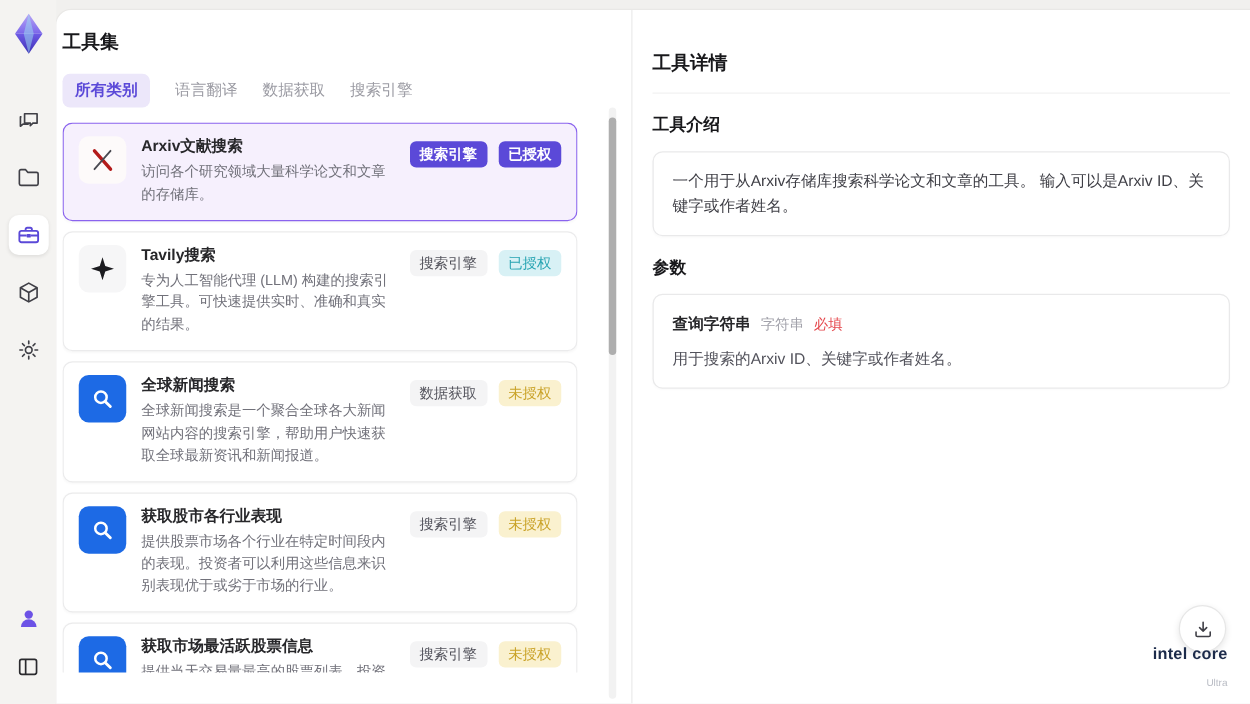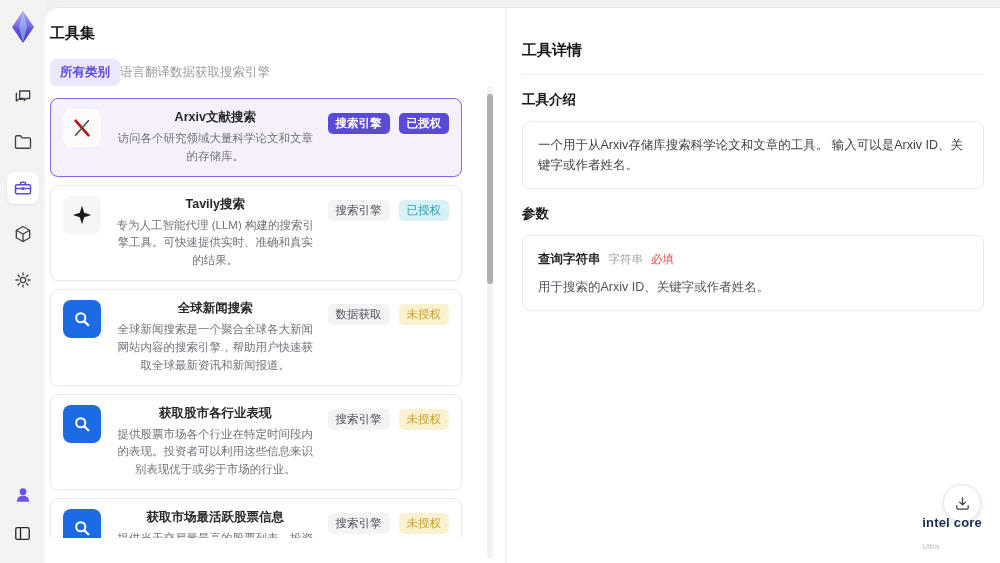--- a/index.html
+++ b/index.html
@@ -30,29 +30,29 @@
   
   .shell {
     position:absolute; left:45px; top:8px; right:0; bottom:0;
     background:#ffffff; border-top-left-radius:12px; overflow:hidden;
     display:flex; box-shadow:0 0 0 1px rgba(0,0,0,.03);
   }
 
   
   .list-pane { width:460px; position:relative; padding:16px 0 0 5px; }
   .page-title { font-size:15px; font-weight:bold; margin-bottom:16px; }
-  .tabs { display:flex; align-items:center; margin-bottom:12px; }
+  .tabs { display:flex; align-items:center; gap:20px; margin-bottom:12px; }
   .tab { font-size:12.5px; color:#9b9ba3; cursor:pointer; padding:5px 0; border-radius:6px; white-space:nowrap; }
   .tab.active { background:#ece7fa; color:var(--accent); padding:5px 10px; font-weight:bold; }
 
   .tool-list { display:flex; flex-direction:column; gap:8px; width:412px; height:440px; overflow:hidden; }
   .tool-card {
     background:#ffffff; border:1px solid #ebebec; border-radius:8px;
     padding:10px 12px; display:flex; align-items:flex-start; cursor:pointer;
-    box-shadow:0 1px 2px rgba(0,0,0,.03); flex-shrink:0;text-align:center;
+    box-shadow:0 1px 2px rgba(0,0,0,.03); flex-shrink:0;
   }
   .tool-card.selected { background:#f6f0fd; border-color:var(--selected_border); }
   .tool-icon {
     width:38px; height:38px; border-radius:8px; flex-shrink:0; margin-right:12px;
     display:flex; align-items:center; justify-content:center; background:#f6f6f7;
   }
   .tool-icon.icon-arxiv { background:#fdfafa; }
   .tool-icon.icon-search-blue { background:var(--tool_blue); }
   .tool-body { flex:1; min-width:0; padding-right:10px; }
   .tool-name { font-size:12.5px; font-weight:bold; color:#27272a; margin-bottom:4px; }
@@ -89,21 +89,21 @@
   .param-required { font-size:11.5px; color:#e5484d; }
   .param-desc { font-size:12.5px; color:#52525b; }
 
   
   .fab {
     position:absolute; right:19px; bottom:41px; width:38px; height:38px;
     border-radius:50%; background:#ffffff; border:1px solid #e7e7e7;
     box-shadow:0 2px 6px rgba(0,0,0,.10); display:flex; align-items:center;
     justify-content:center; cursor:pointer; color:#3f3f46; z-index:10;
   }
-  .brand { position:absolute; right:18px; bottom:12px; z-index:10; }
+  .brand { position:absolute; right:18px; bottom:12px; text-align:right; z-index:10; }
   .brand-main { font-size:13px; color:#1c2b4a; letter-spacing:.2px; }
   .brand-main b { font-weight:bold; }
   .brand-sub { font-size:8px; color:#b9bcc4; margin-top:12px; }
 </style>
 </head>
 <body>
 
 <div class="stage">
 
   <div class="rail">

